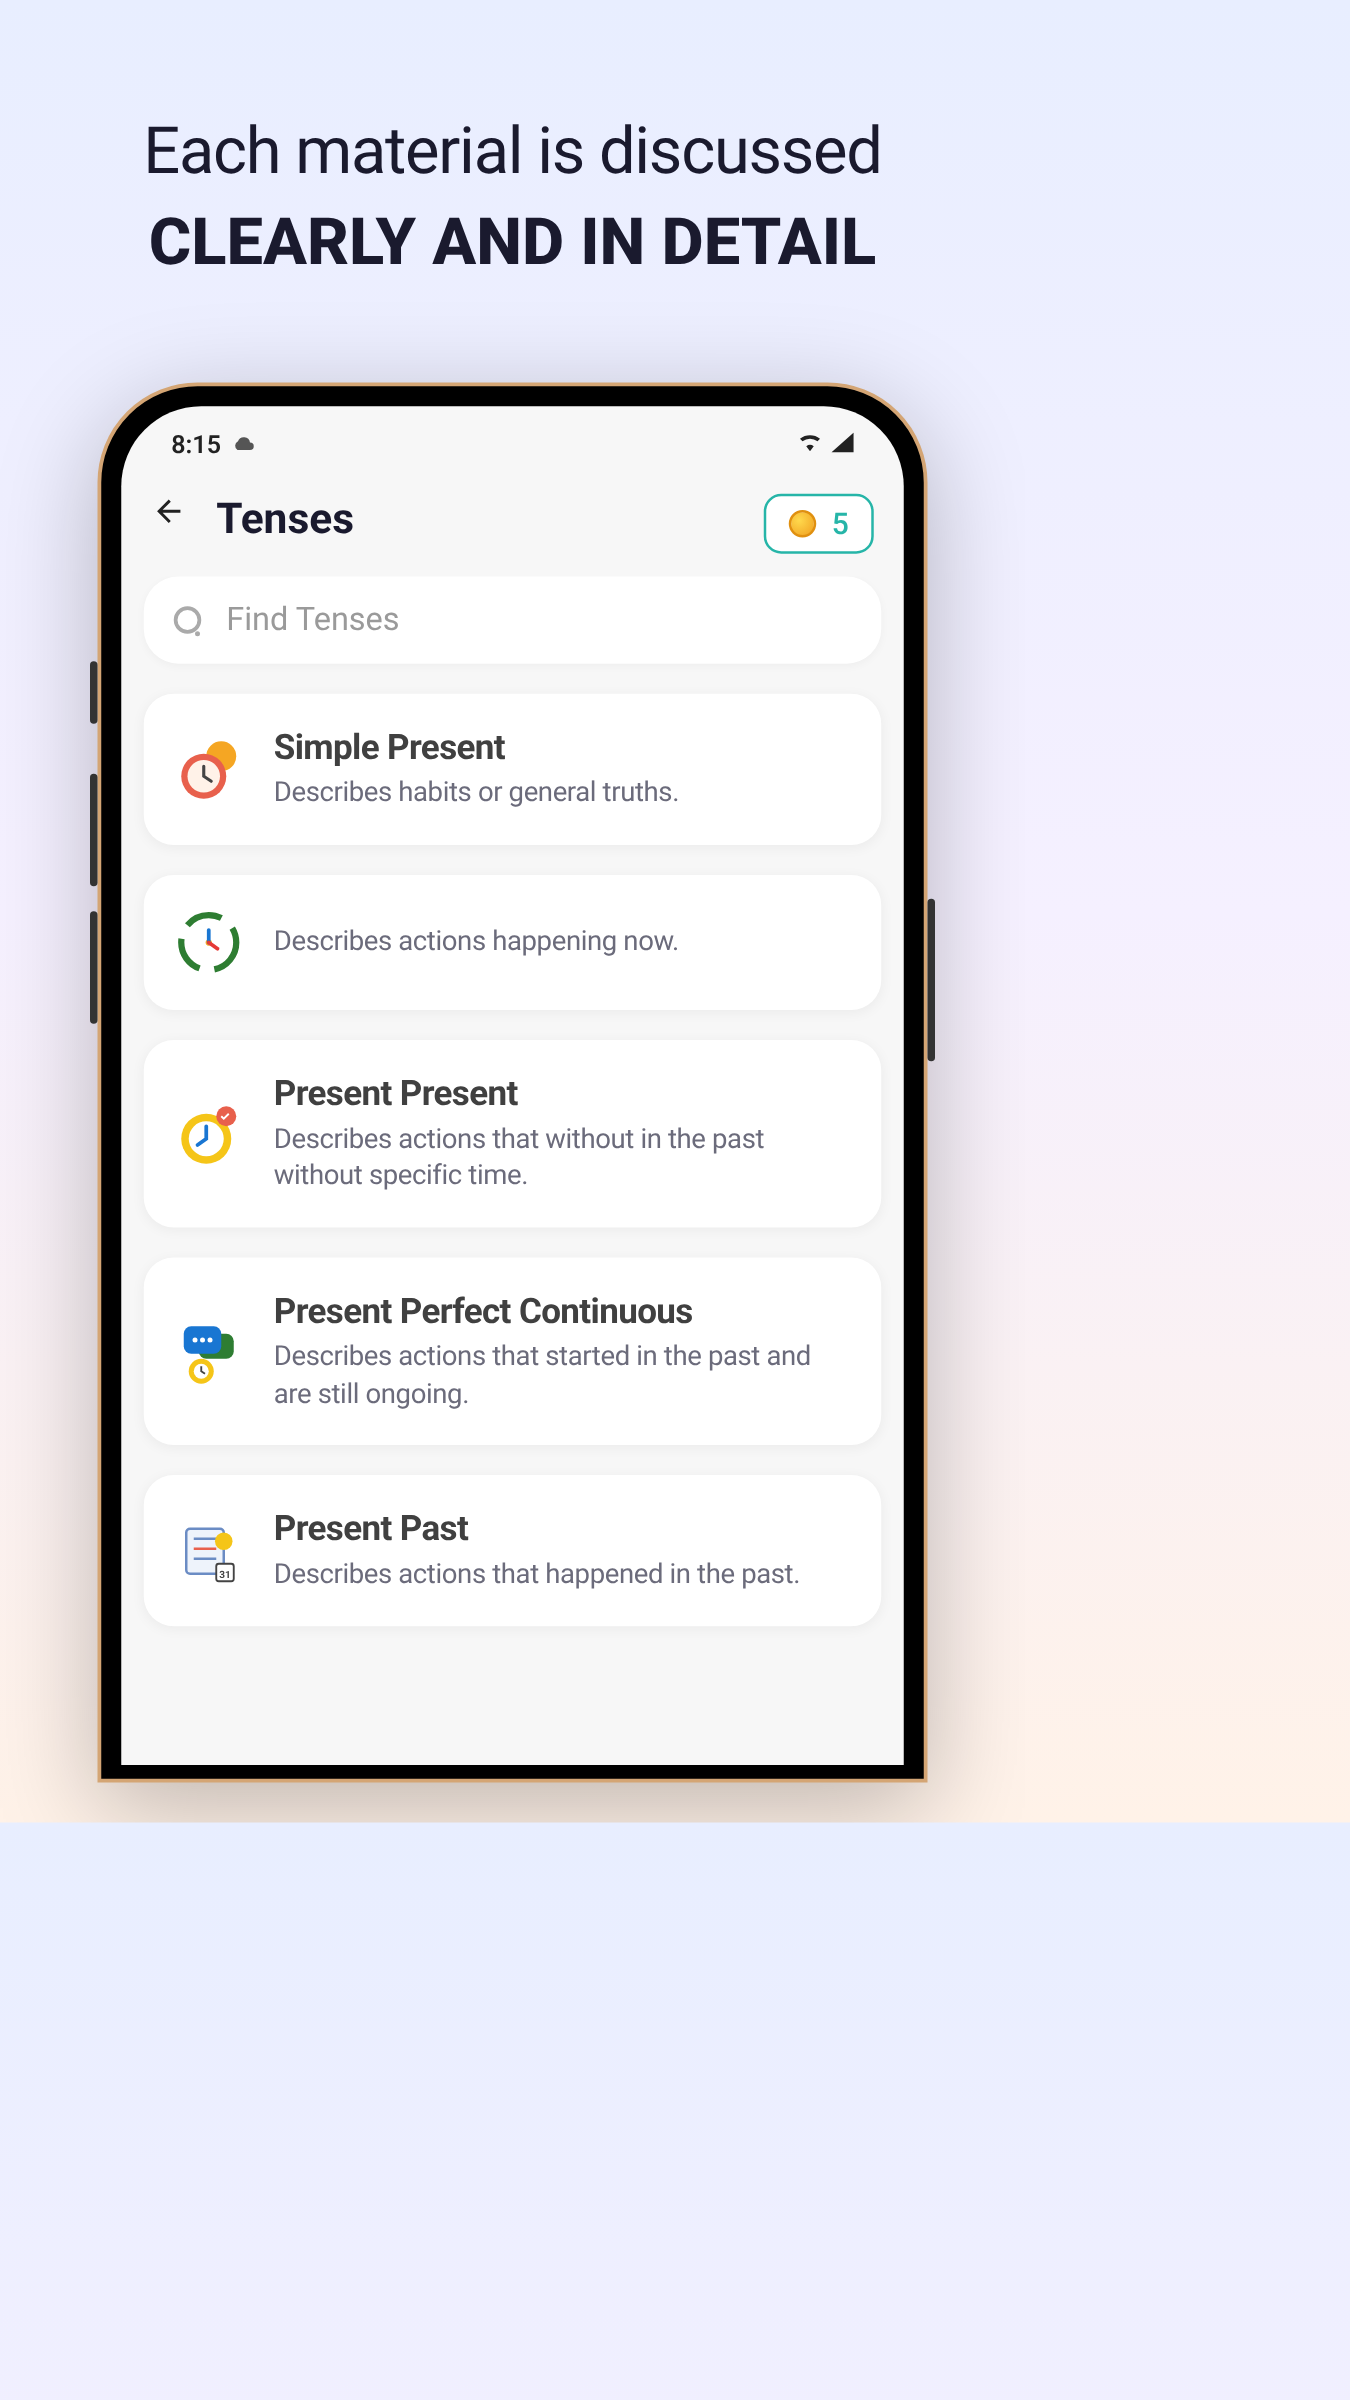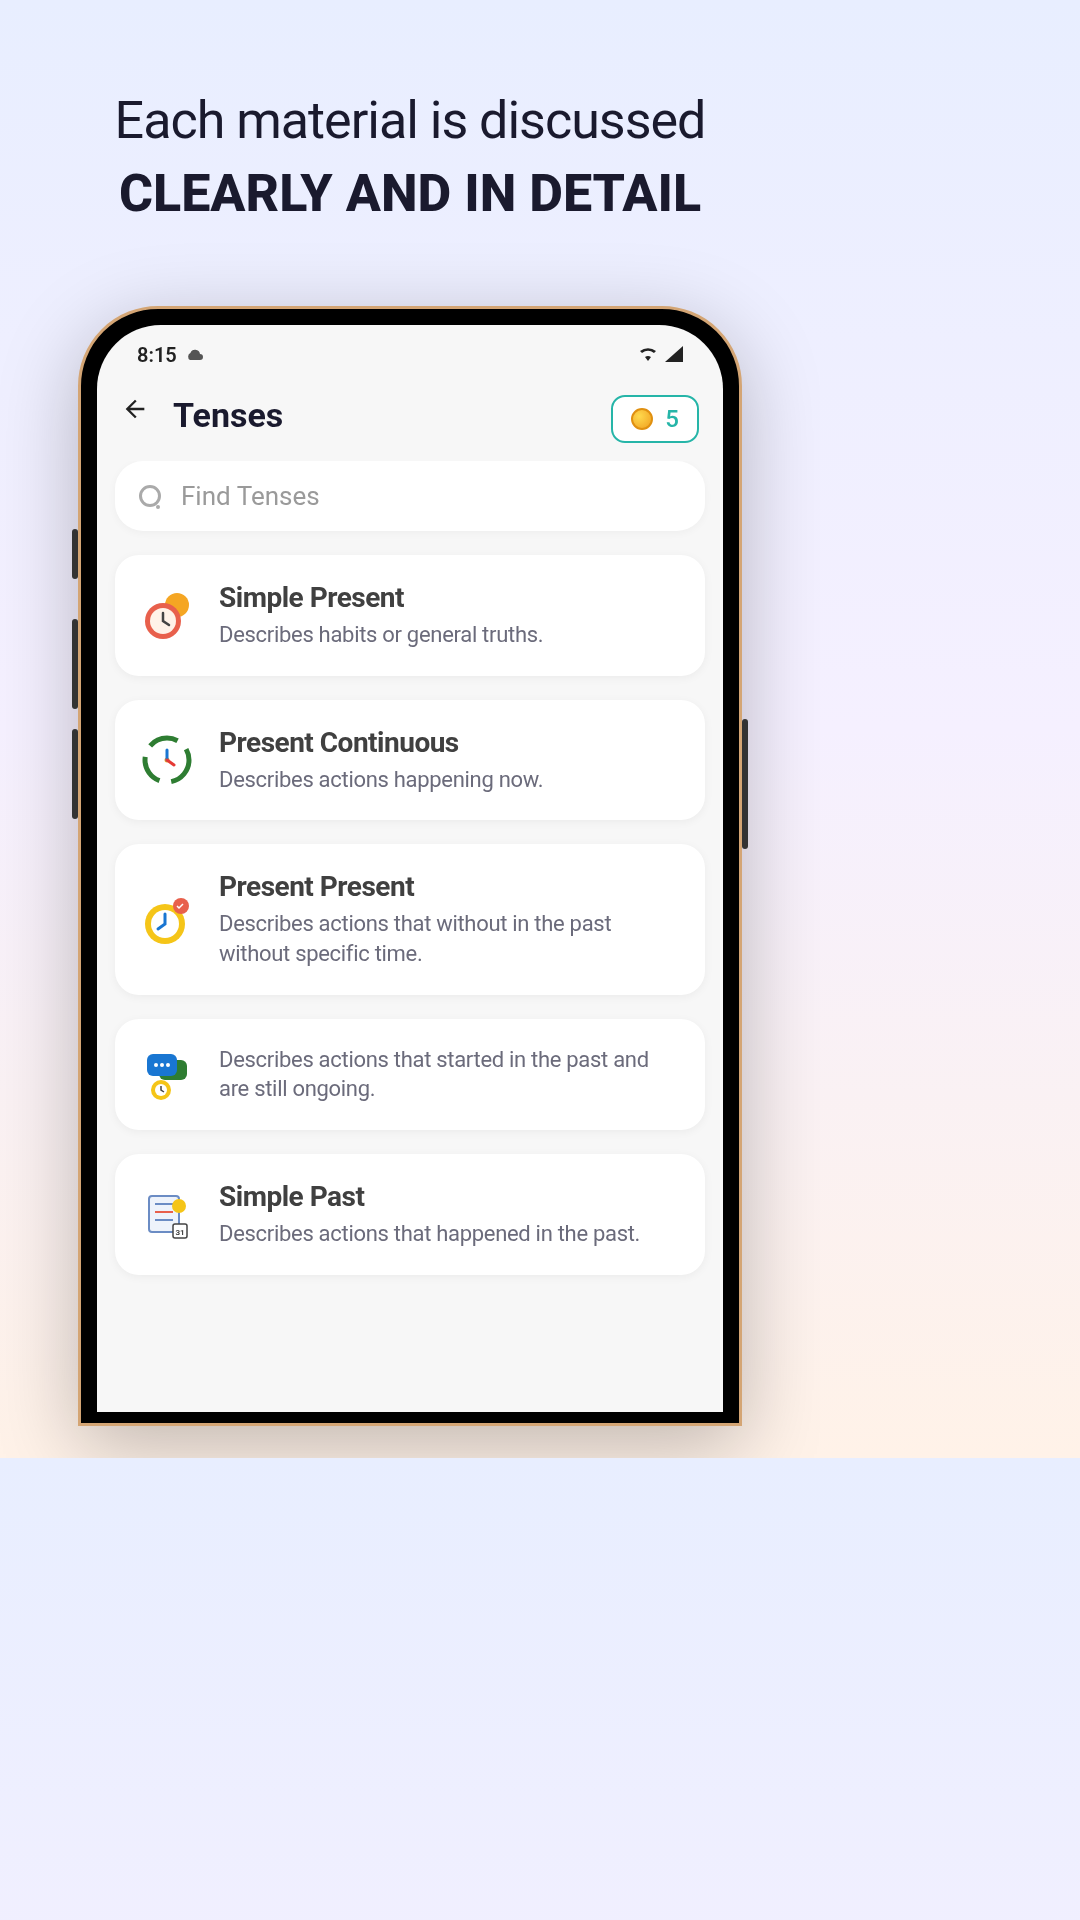--- a/index.html
+++ b/index.html
@@ -207,21 +207,20 @@
         <div class="tense-icon">
           <svg width="56" height="56" viewBox="0 0 56 56">
             <circle cx="28" cy="28" r="22" fill="none" stroke="#2e7d32" stroke-width="5" stroke-dasharray="30 12"></circle>
             <circle cx="28" cy="28" r="14" fill="#fff"></circle>
             <circle cx="28" cy="28" r="2.5" fill="#f5a623"></circle>
             <path d="M28 18v10" stroke="#1976d2" stroke-width="3" stroke-linecap="round"></path>
             <path d="M28 28l7 5" stroke="#e53935" stroke-width="3" stroke-linecap="round"></path>
           </svg>
         </div>
         <div class="tense-text">
-          <div class="tense-title">Present Continuous</div>
           <div class="tense-desc">Describes actions happening now.</div>
         </div>
       </div>
 
       <div class="tense-card">
         <div class="tense-icon">
           <svg width="56" height="56" viewBox="0 0 56 56">
             <circle cx="26" cy="32" r="20" fill="#f5c518"></circle>
             <circle cx="26" cy="32" r="14" fill="#fff"></circle>
             <path d="M26 22v10l-7 5" stroke="#1976d2" stroke-width="3" fill="none" stroke-linecap="round"></path>
@@ -242,37 +241,38 @@
             <rect x="8" y="8" width="30" height="22" rx="6" fill="#1976d2"></rect>
             <circle cx="17" cy="19" r="2" fill="#fff"></circle>
             <circle cx="23" cy="19" r="2" fill="#fff"></circle>
             <circle cx="29" cy="19" r="2" fill="#fff"></circle>
             <circle cx="22" cy="44" r="10" fill="#f5c518"></circle>
             <circle cx="22" cy="44" r="6" fill="#fff"></circle>
             <path d="M22 40v4l3 2" stroke="#444" stroke-width="1.5" fill="none"></path>
           </svg>
         </div>
         <div class="tense-text">
+          <div class="tense-title">Present Perfect Continuous</div>
           <div class="tense-desc">Describes actions that started in the past and are still ongoing.</div>
         </div>
       </div>
 
       <div class="tense-card">
         <div class="tense-icon">
           <svg width="56" height="56" viewBox="0 0 56 56">
             <rect x="10" y="10" width="30" height="36" rx="3" fill="#eef3fb" stroke="#6b8cc4" stroke-width="2"></rect>
             <line x1="16" y1="18" x2="34" y2="18" stroke="#6b8cc4" stroke-width="2"></line>
             <line x1="16" y1="26" x2="34" y2="26" stroke="#e8604c" stroke-width="2"></line>
             <line x1="16" y1="34" x2="34" y2="34" stroke="#6b8cc4" stroke-width="2"></line>
             <circle cx="40" cy="20" r="7" fill="#f5c518"></circle>
             <rect x="34" y="38" width="14" height="14" rx="2" fill="#fff" stroke="#444" stroke-width="1.5"></rect>
             <text x="41" y="49" font-size="8" text-anchor="middle" fill="#444" font-weight="bold">31</text>
           </svg>
         </div>
         <div class="tense-text">
-          <div class="tense-title">Simple Past</div>
+          <div class="tense-title">Present Past</div>
           <div class="tense-desc">Describes actions that happened in the past.</div>
         </div>
       </div>
 
     </div>
   </div>
 </div>
 
 </body></html>

